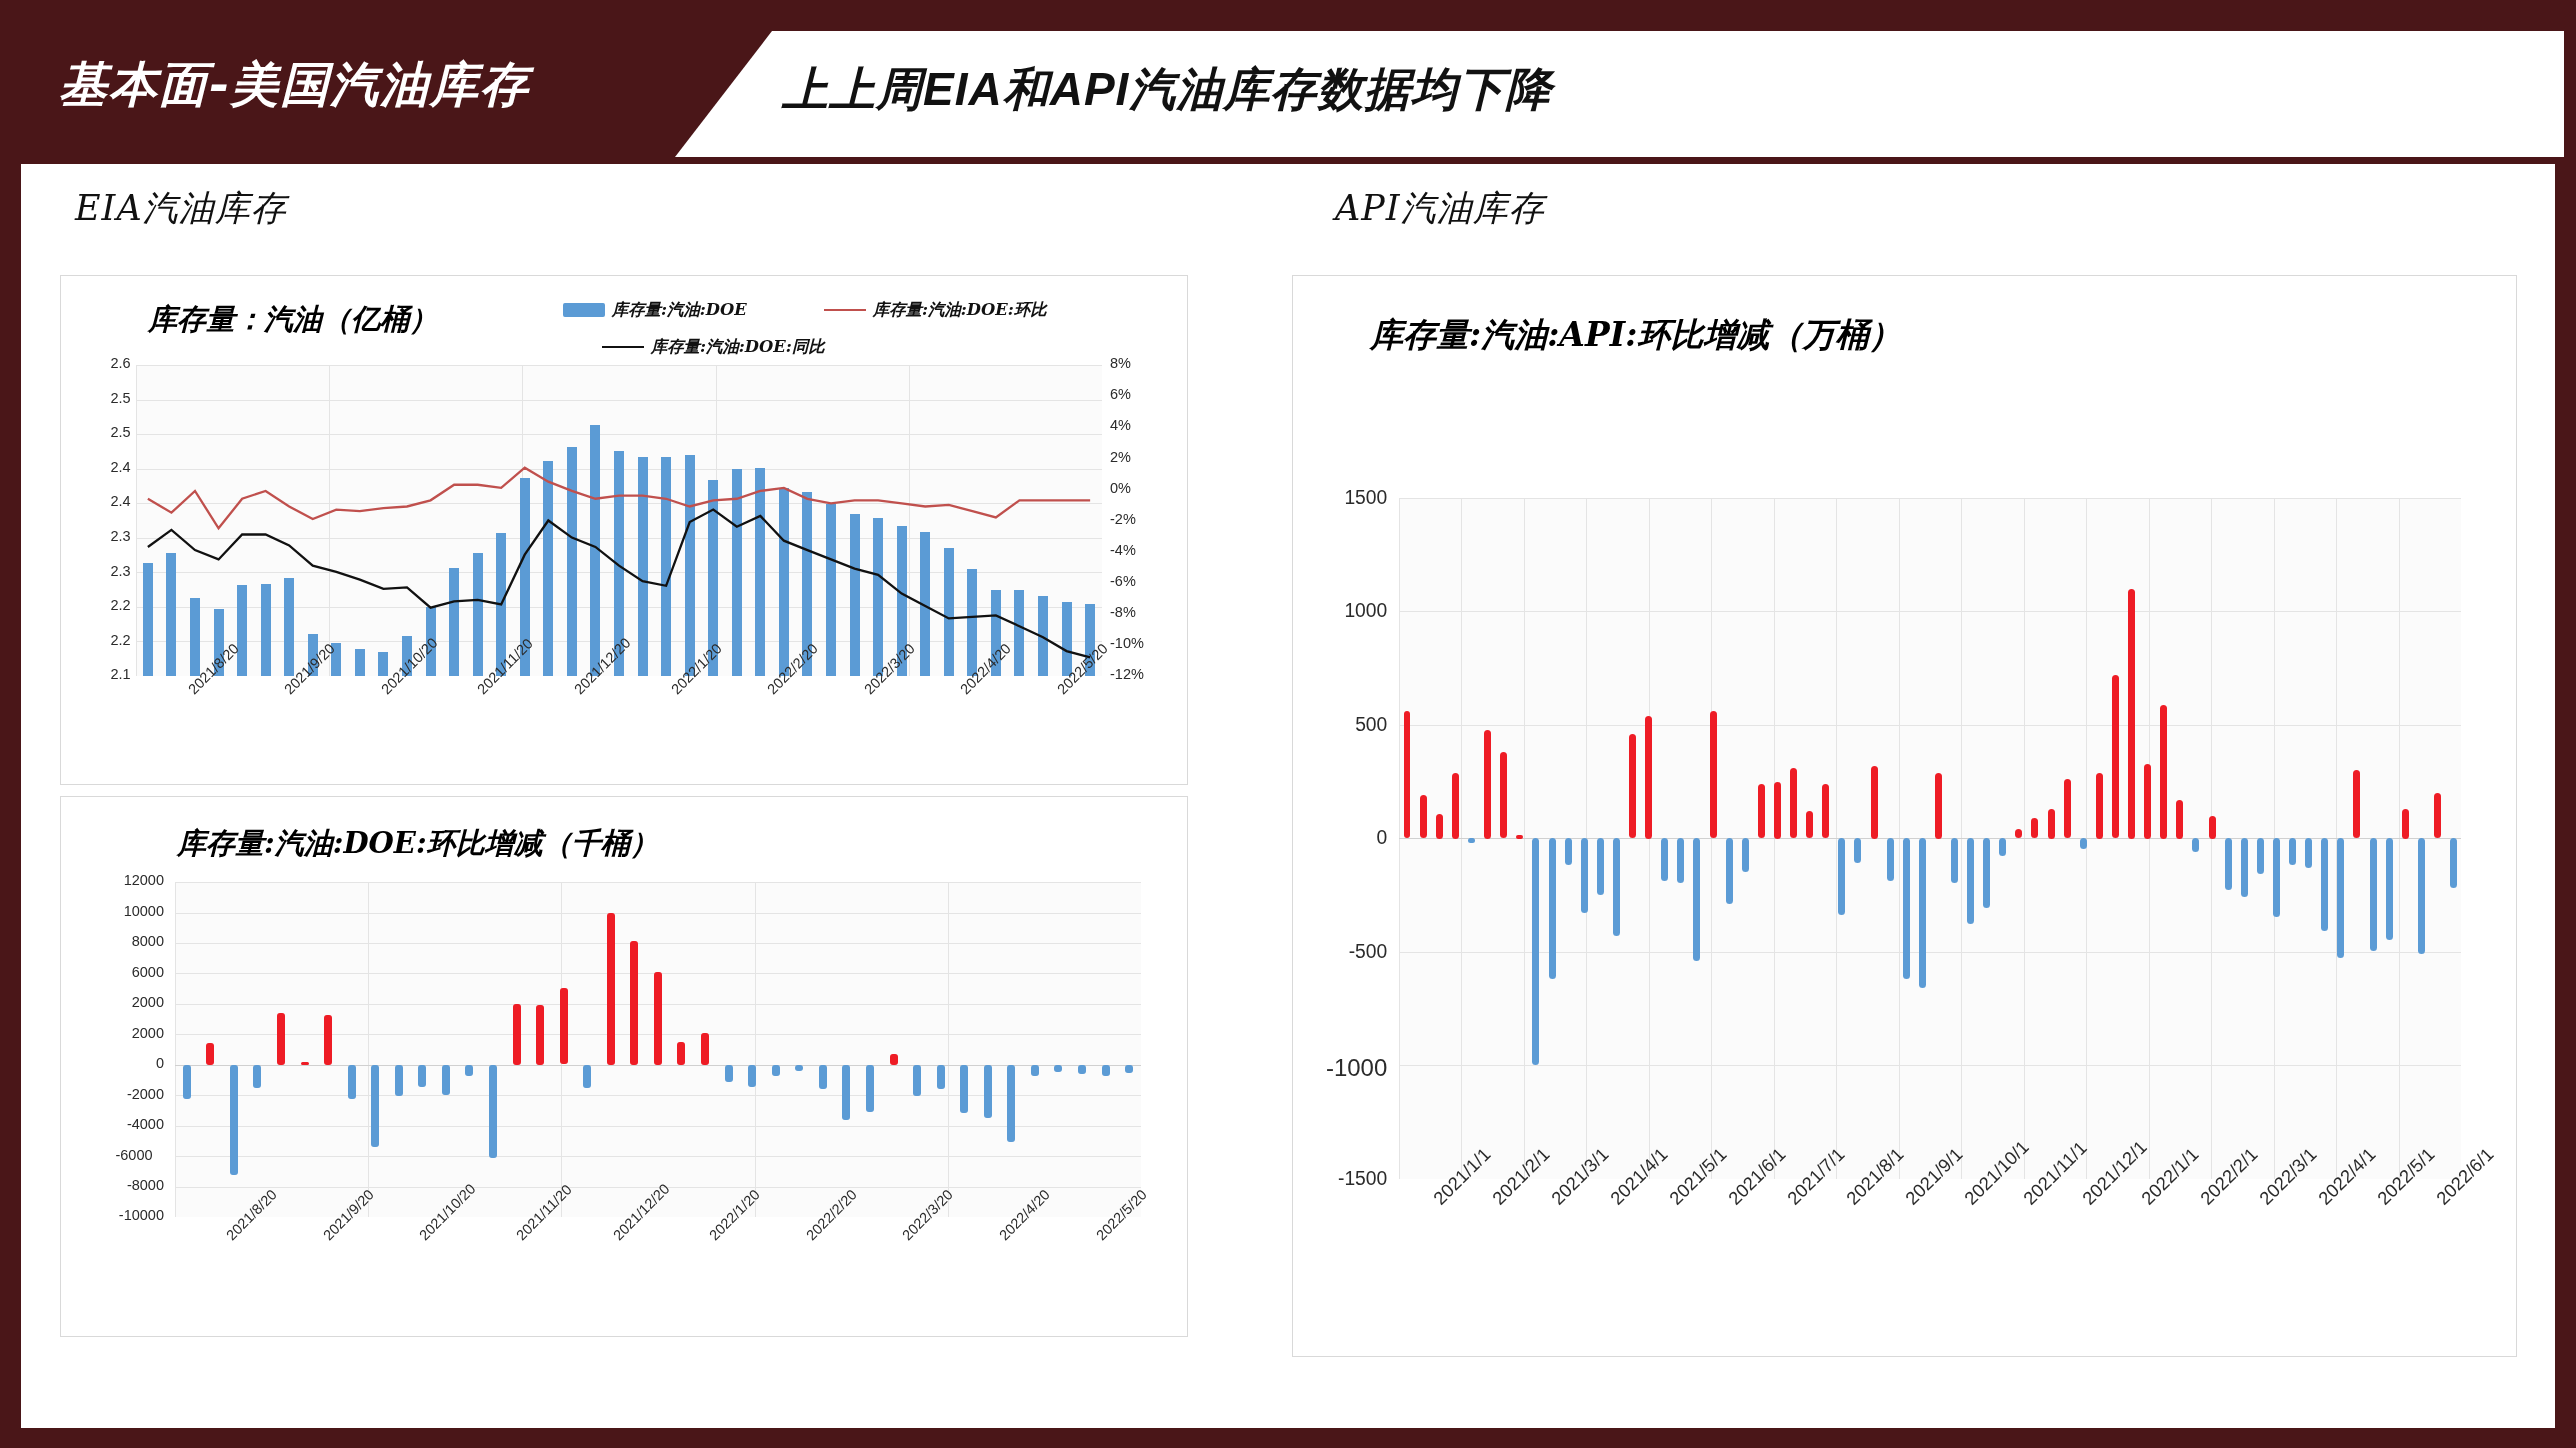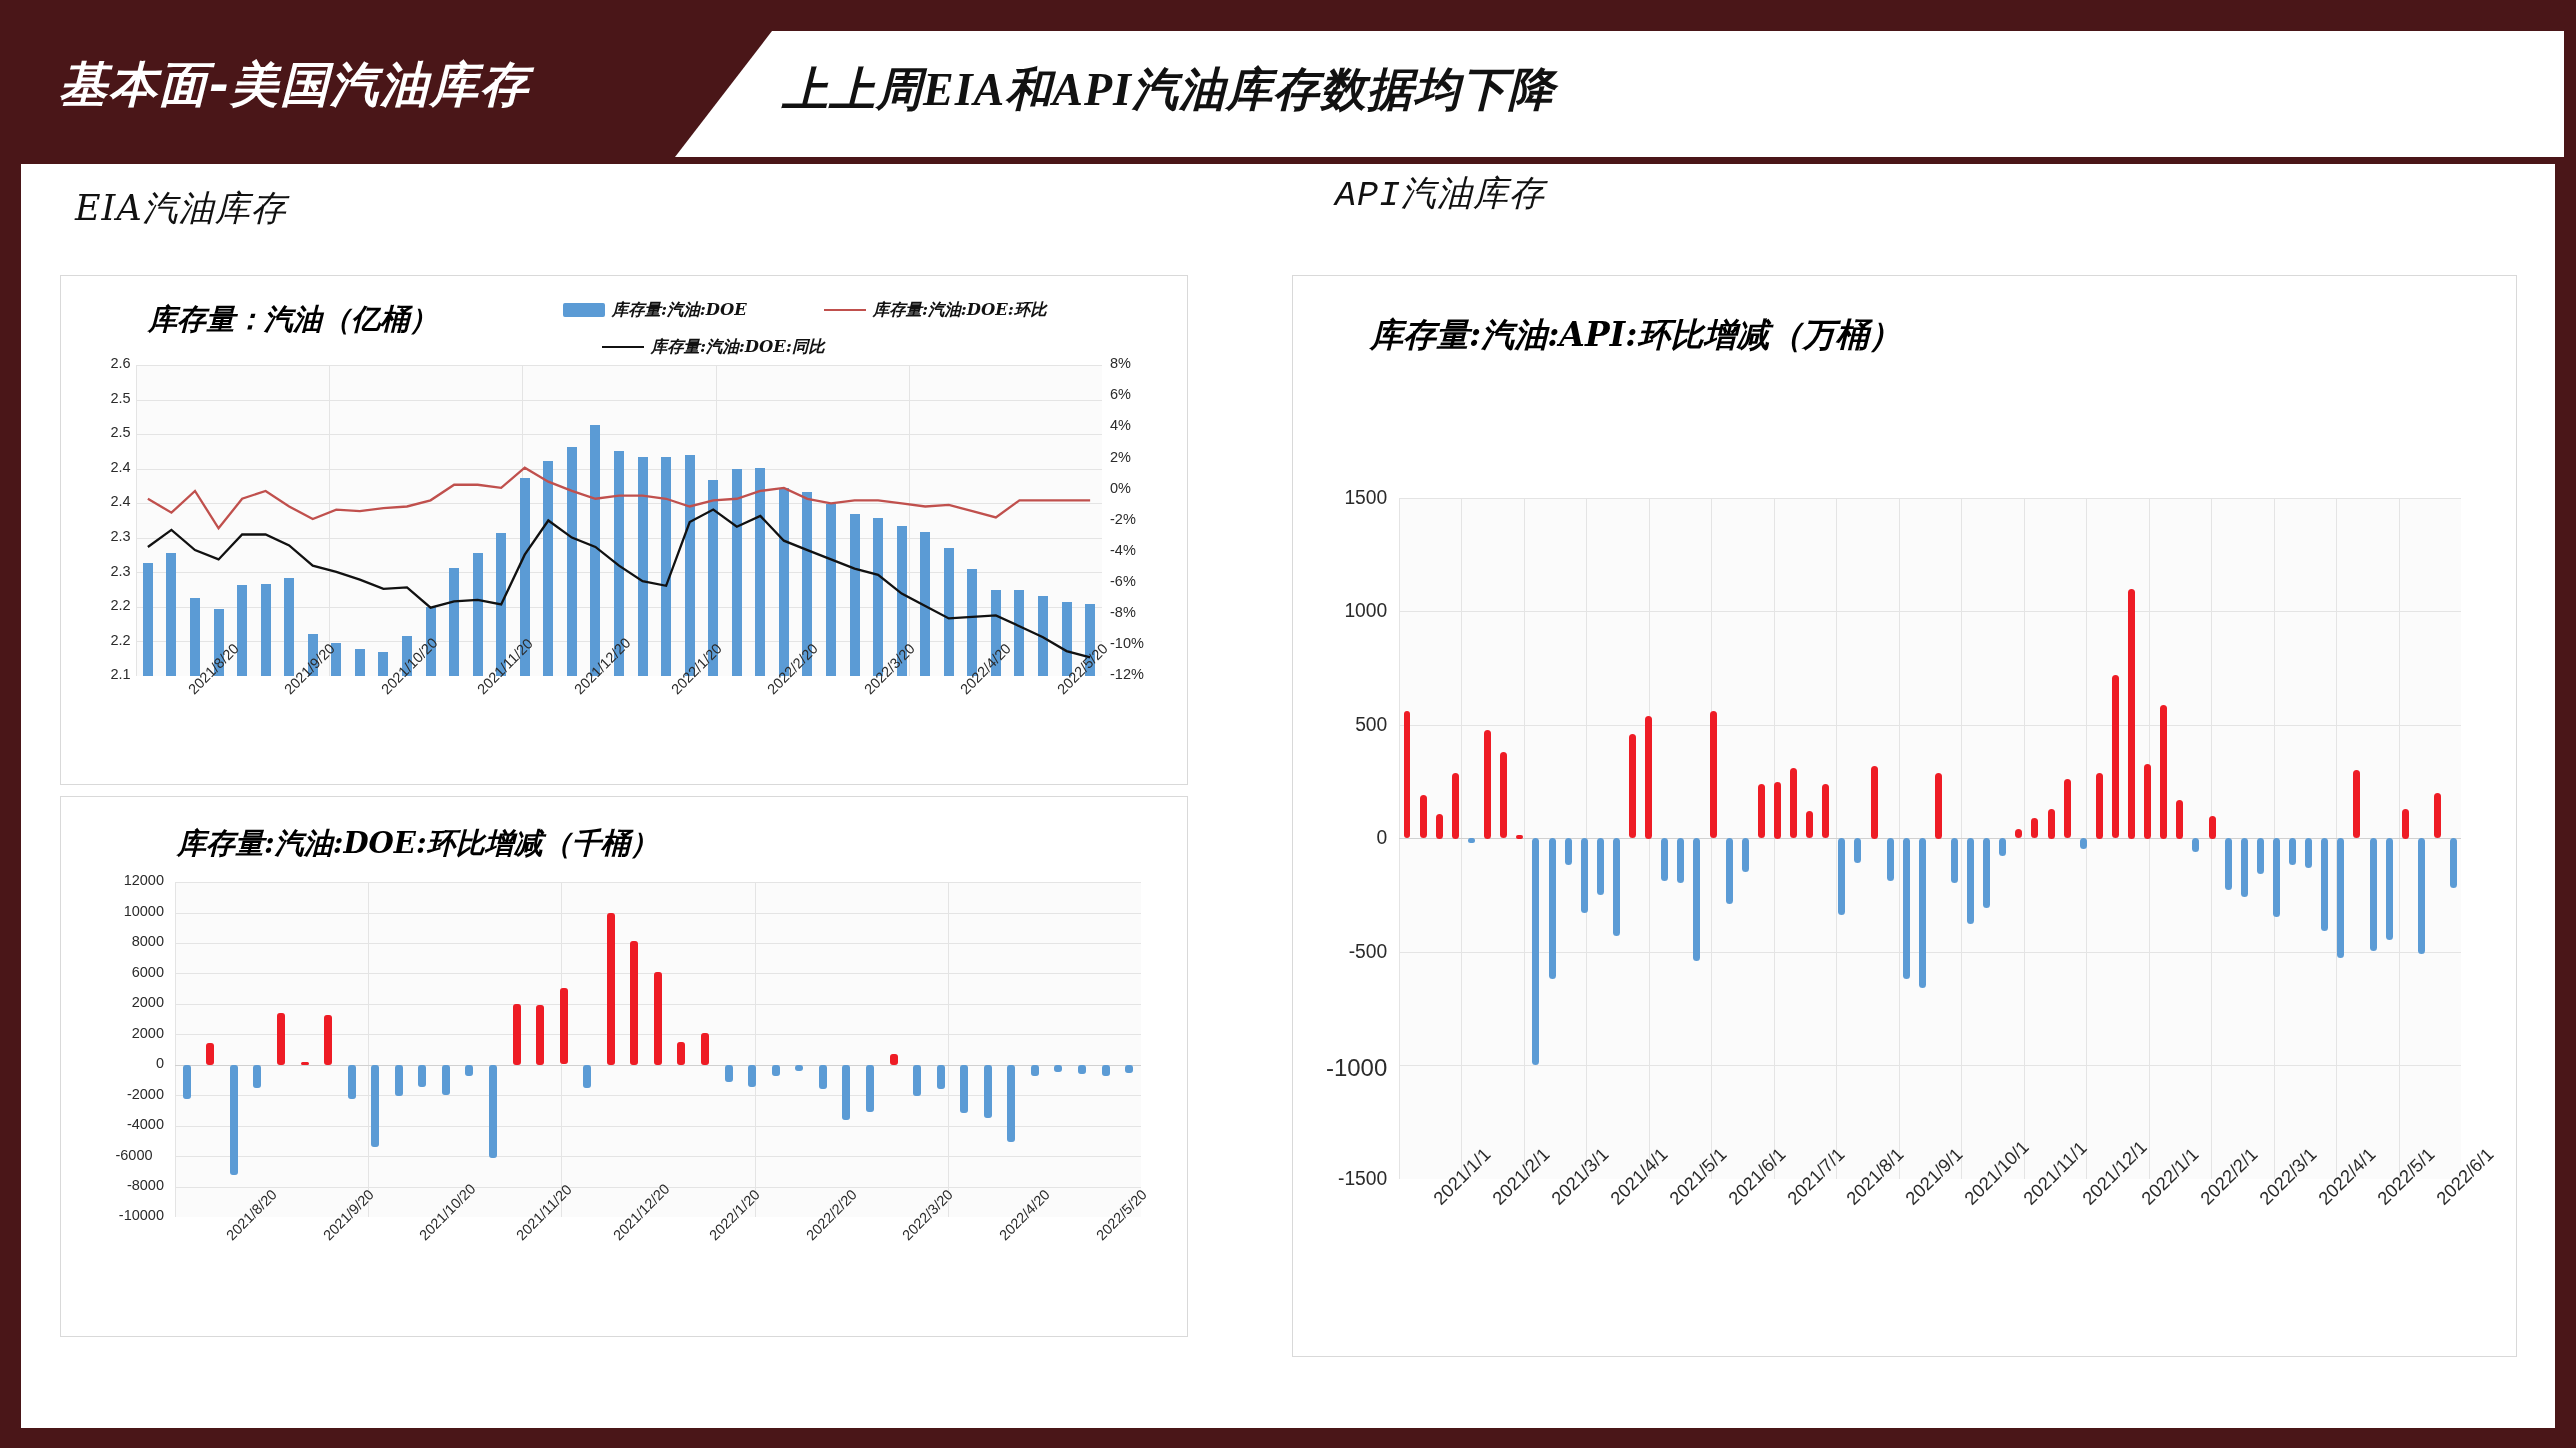--- a/index.html
+++ b/index.html
@@ -54,21 +54,21 @@
     font-style: italic;
     font-size: 48px;
     letter-spacing: 1.9px;
     line-height: 87px;
     white-space: nowrap;
   }
   #main-title {
     position: absolute;
     left: 773px; top: 46px;
     color: #111111;
-    font-family: Liberation Serif, serif;
+    font-family: Liberation Sans, sans-serif;
     font-weight: bold;
     font-style: italic;
     font-size: 46px;
     letter-spacing: 1px;
     line-height: 87px;
     white-space: nowrap;
   }
   #logo-wrap {
     position: absolute;
     left: 2222px; top: 44px;
@@ -376,21 +376,21 @@
         <div class="xtick" style="left:452px; top:435px;">2021/11/20</div>
         <div class="xtick" style="left:549px; top:435px;">2021/12/20</div>
         <div class="xtick" style="left:645px; top:435px;">2022/1/20</div>
         <div class="xtick" style="left:742px; top:435px;">2022/2/20</div>
         <div class="xtick" style="left:838px; top:435px;">2022/3/20</div>
         <div class="xtick" style="left:935px; top:435px;">2022/4/20</div>
         <div class="xtick" style="left:1032px; top:435px;">2022/5/20</div>
       </div>
   </div>
 
-  <div class="col-title" style="left:1335px; top:170px;font-family:Liberation Mono, monospace;">API汽油库存</div>
+  <div class="col-title" style="left:1335px; top:185px;">API汽油库存</div>
 
   <div class="panel" style="left:1292px; top:275px; width:1225px; height:1082px;">
 
     <div class="chart-title" style="left:77px; top:37px; font-size:33px;">库存量:汽油:API:环比增减（万桶）</div>
 
     <div class="plot" id="plot-api-change" style="left:106px; top:222px; width:1062px; height:681px;">
         <div class="plot-bg"></div>
         <div class="gl-h" style="top:0px"></div>
         <div class="gl-h" style="top:113px"></div>
         <div class="gl-h" style="top:227px"></div>

